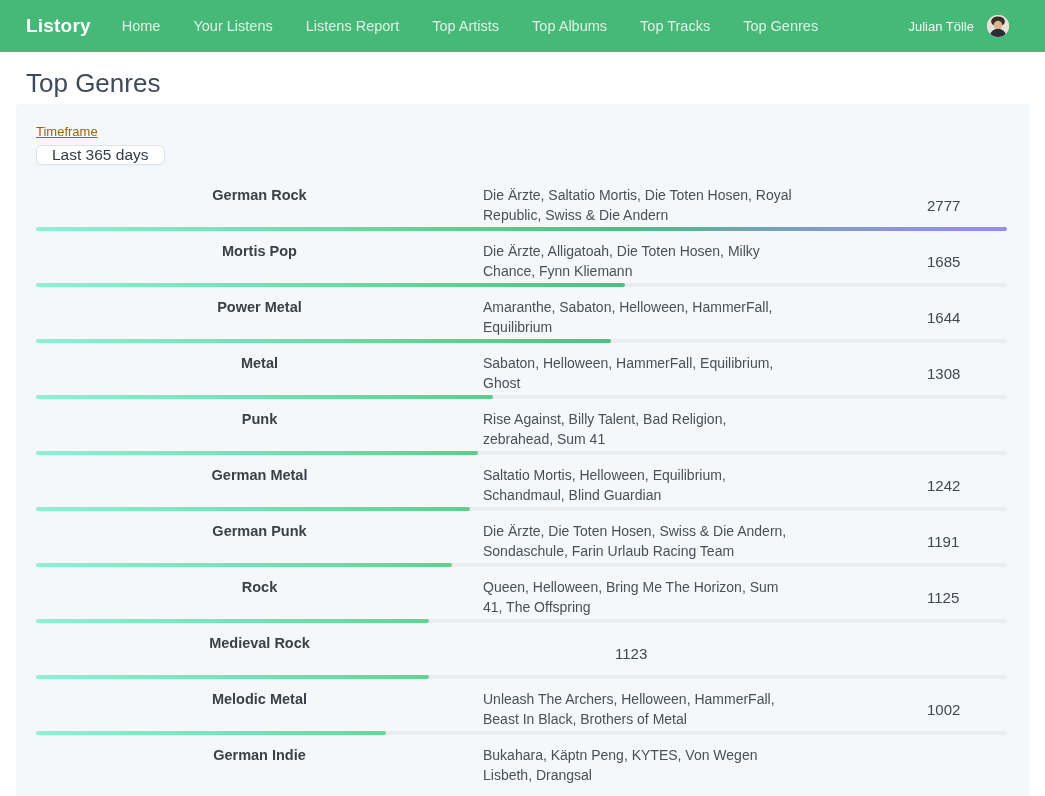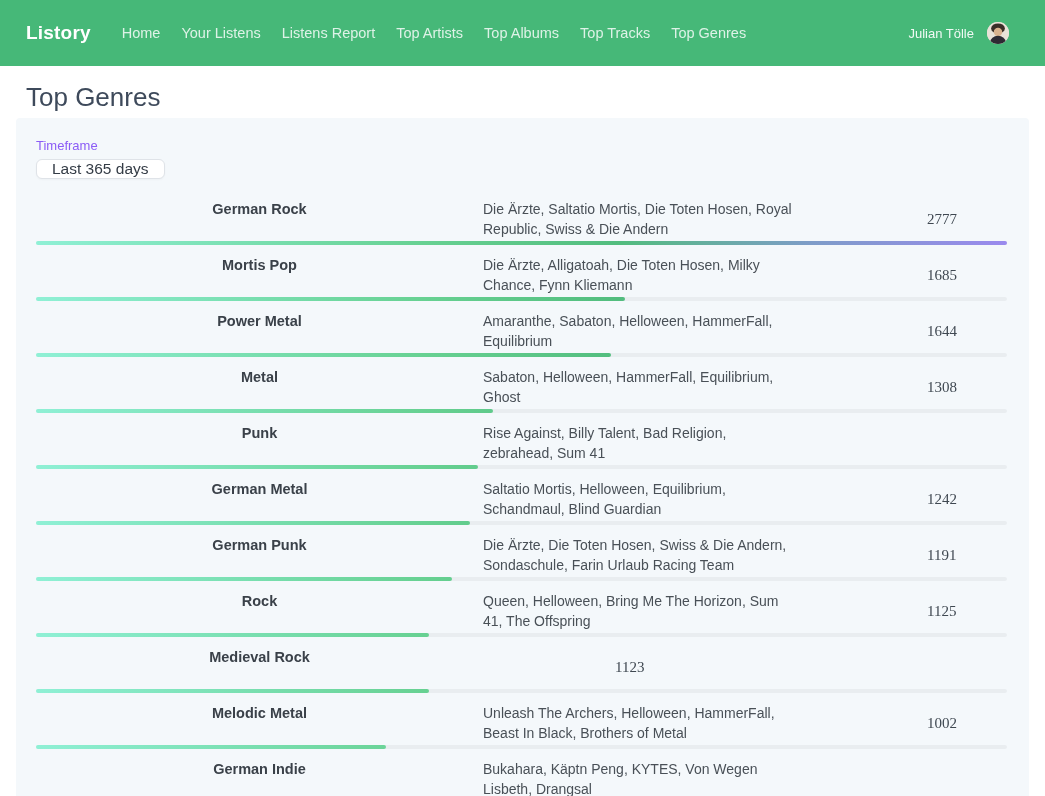--- a/index.html
+++ b/index.html
@@ -5,35 +5,35 @@
   * { margin: 0; padding: 0; box-sizing: border-box; }
   html, body {
     width: 1045px; height: 796px;
     overflow: hidden;
     background: #ffffff;
     font-family: "Liberation Sans", sans-serif;
   }
 
   
   .navbar {
-    height: 66px;
+    height: 52px;
     display: flex;
     align-items: center;
     padding: 0 36px 0 26px;
     background: #46b878;
   }
   .brand {
     color: #ffffff;
     font-size: 19px;
     font-weight: 700;
     letter-spacing: .2px;
     margin-right: 31px;
     cursor: pointer;
   }
-  .nav-links { display: flex; align-items: center; gap: 21px; }
+  .nav-links { display: flex; align-items: center; gap: 33px; }
   .nav-link {
     color: rgba(255,255,255,0.82);
     font-size: 14.5px;
     text-decoration: none;
     cursor: pointer;
     white-space: nowrap;
   }
   .nav-spacer { flex: 1; }
   .nav-user { display: flex; align-items: center; }
   .user-name { color: rgba(255,255,255,0.92); font-size: 13px; margin-right: 13px; }
@@ -59,22 +59,23 @@
   .card {
     margin: 0 16px;
     background: #f4f8fb;
     border-radius: 4px;
     padding: 20px 22px 26px 20px;
     min-height: 700px;
   }
 
   .filter-label {
     font-size: 13px;
-    color: #8b5cf6;
+    color: #a16207;
     margin-bottom: 6px;
+    text-decoration: underline;
   }
   .timeframe-select {
     display: inline-block;
     background: #ffffff;
     border: 1px solid #dfe3e8;
     border-radius: 6px;
     padding: 0 15px;
     font-size: 15.5px;
     color: #343c46;
     cursor: pointer;
@@ -101,21 +102,20 @@
     font-size: 14px;
     color: #495057;
     line-height: 20px;
     align-self: start;
   }
   .genre-count {
     font-size: 15px;
     color: #3f4851;
     padding-left: 132px;
     align-self: center;
-    font-family: Liberation Serif, serif;
   }
   .bar-track {
     margin-top: 2px;
     height: 4px;
     width: 100%;
     background: rgba(0,0,0,0.045);
     border-radius: 2px;
   }
   .bar-fill {
     height: 100%;

